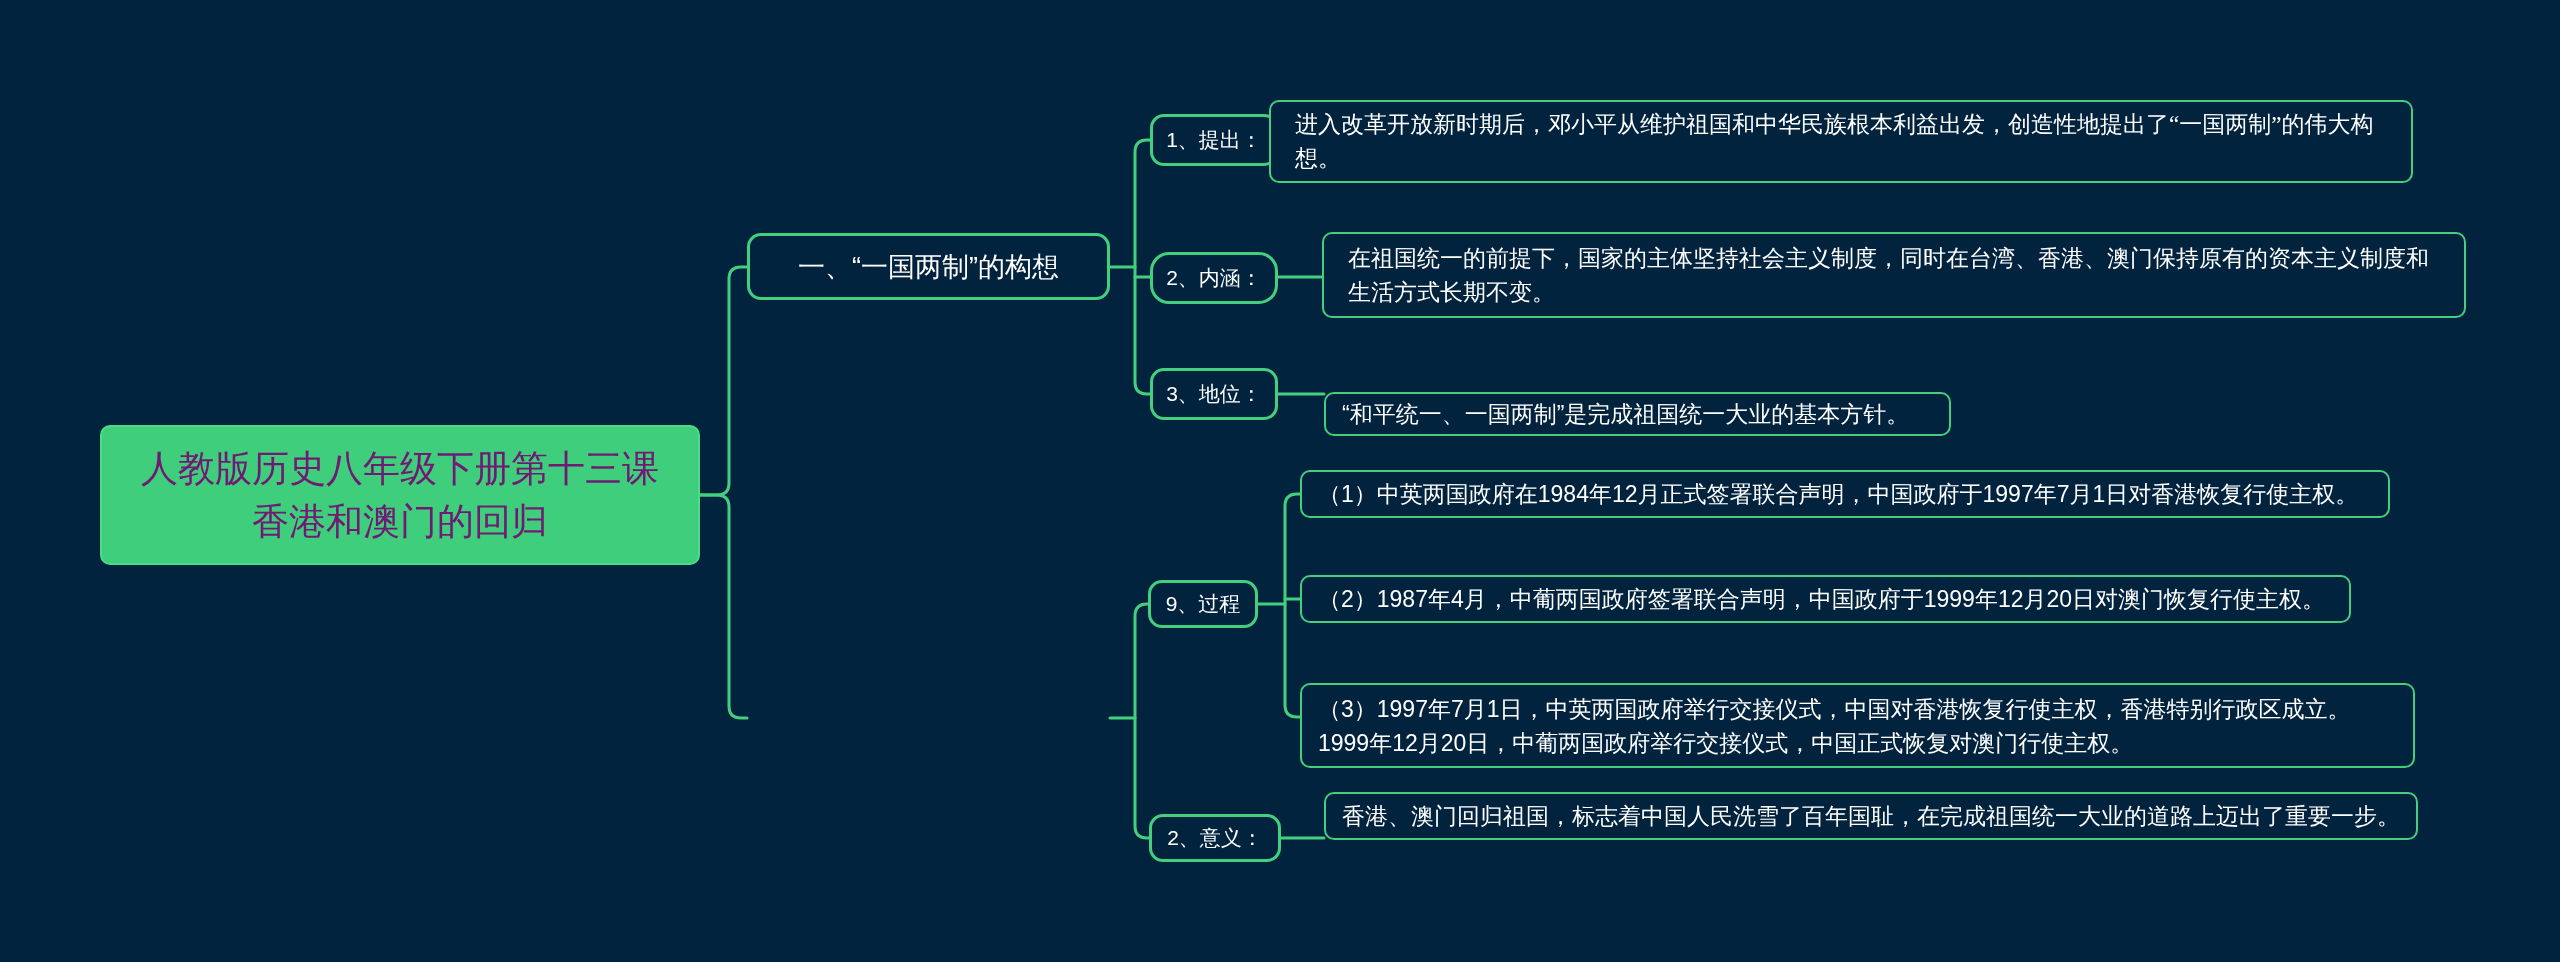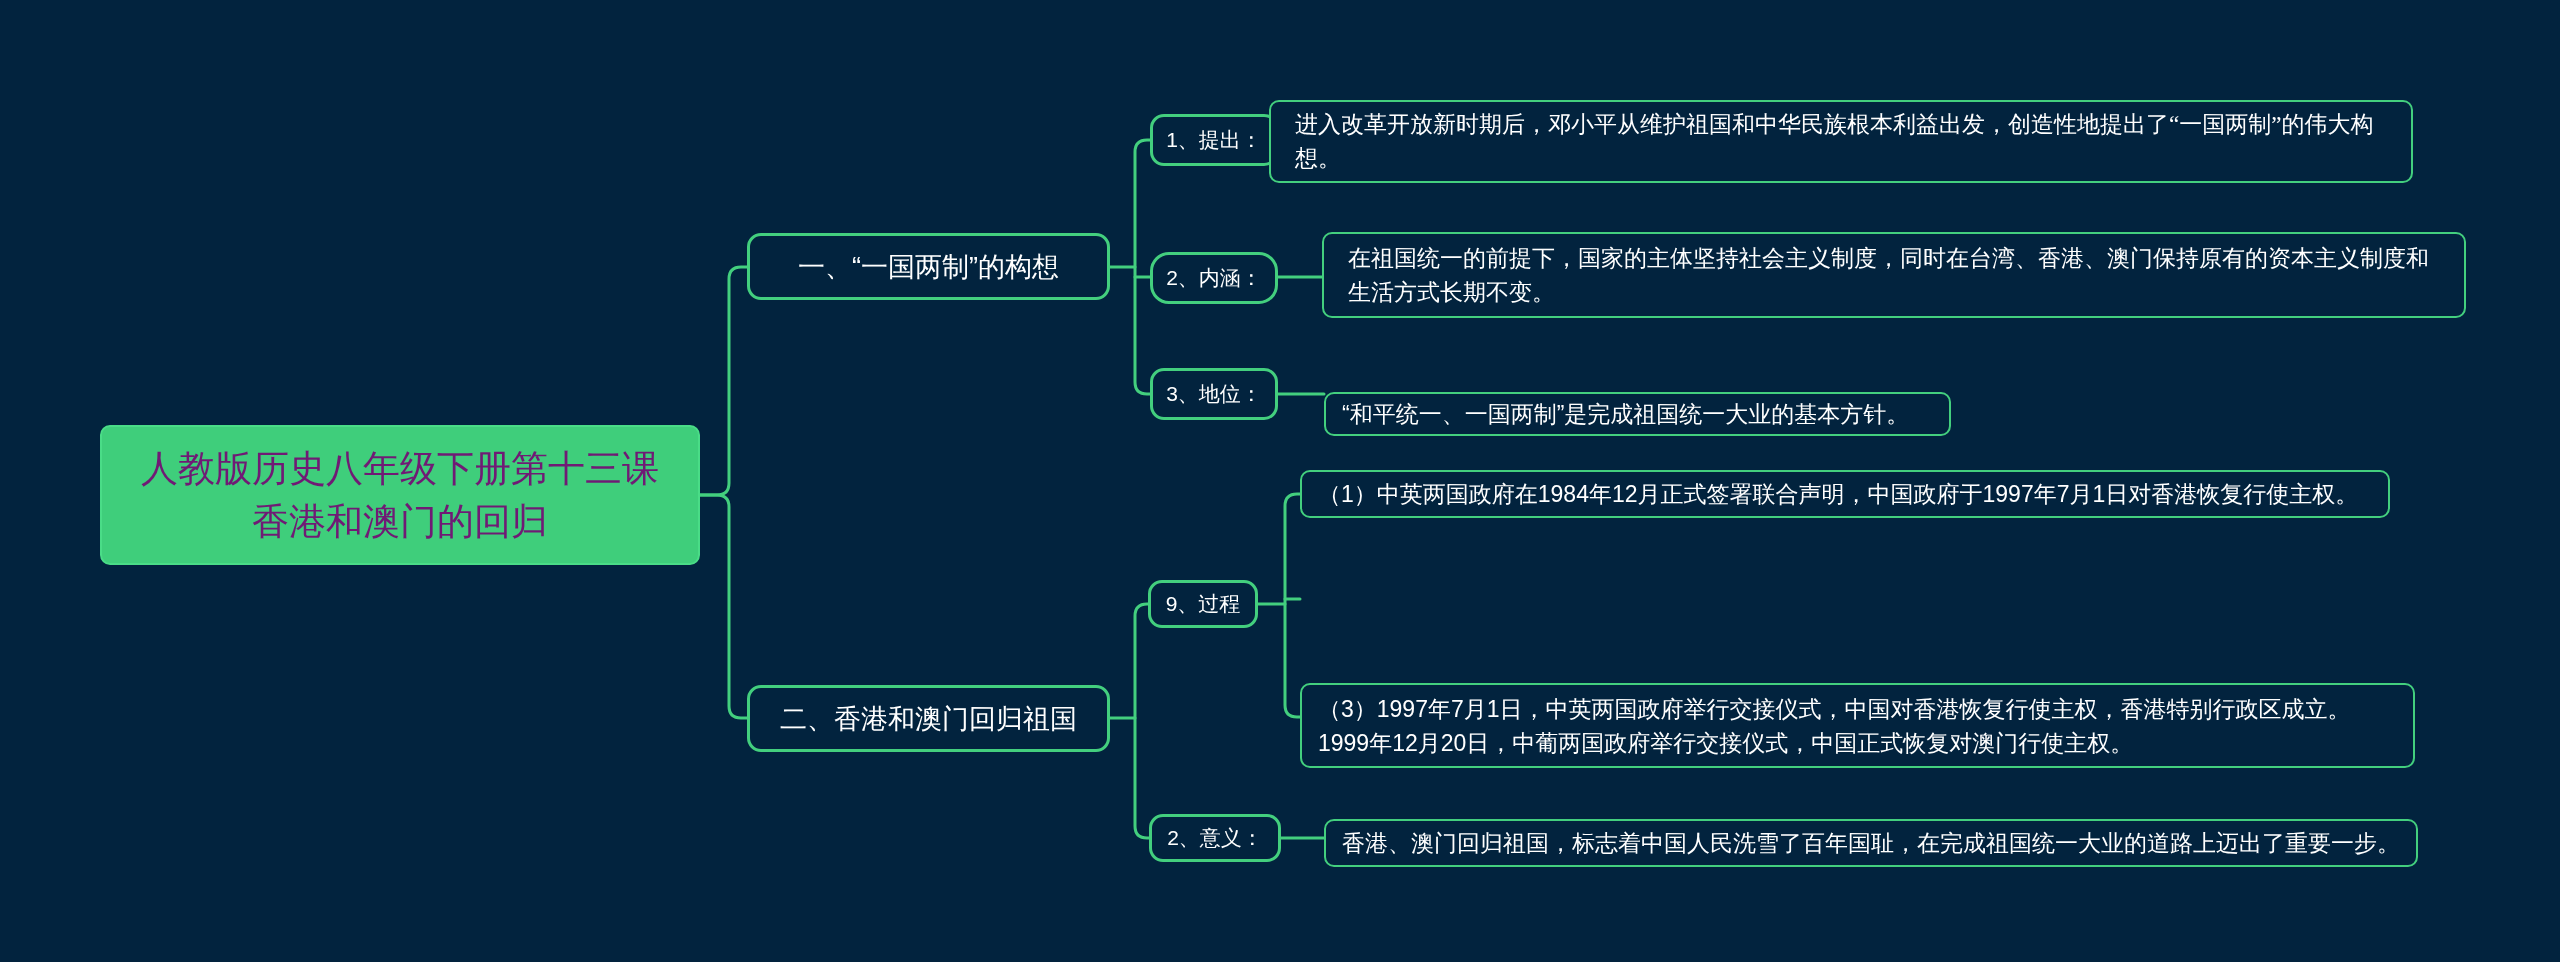--- a/index.html
+++ b/index.html
@@ -42,21 +42,21 @@
     font-size:23px;line-height:34px;padding:0 16px;
   }
   .wrap2{padding:0 24px;}
   .one{white-space:nowrap;}
   .t-tichu{left:1269px;top:100px;width:1144px;height:83px;font-family:Liberation Serif, serif;}
   .t-neihan{left:1322px;top:232px;width:1144px;height:86px;}
   .t-diwei{left:1324px;top:392px;width:627px;height:44px;}
   .t-item1{left:1300px;top:470px;width:1090px;height:48px;}
   .t-item2{left:1300px;top:575px;width:1051px;height:48px;}
   .t-item3{left:1300px;top:675px;width:1115px;height:85px;margin-top:8px;}
-  .t-yiyi{left:1324px;top:819px;width:1094px;height:48px;}
+  .t-yiyi{left:1324px;top:792px;width:1094px;height:48px;}
 </style>
 </head>
 <body>
 
 <div id="canvas">
 
   <svg id="wires" viewBox="0 0 2560 962" fill="none" stroke="#43CF7E" stroke-width="3" stroke-linecap="round">
     <path d="M700 495 H717 Q729 495 729 483 V279 Q729 267 741 267 H747"></path>
     <path d="M700 495 H717 Q729 495 729 507 V706 Q729 718 741 718 H747"></path>
     <path d="M1110 267 H1135"></path>
@@ -72,28 +72,28 @@
     <path d="M1285 599 H1300"></path>
     <path d="M1281 838 H1324"></path>
   </svg>
 
   <div class="node root">
     <div>人教版历史八年级下册第十三课</div>
     <div>香港和澳门的回归</div>
   </div>
 
   <div class="node branch b1">一、“一国两制”的构想</div>
-  <div class="node branch b2">二、香港和澳门回归祖国</div>
 
   <div class="node lbl l-tichu">1、提出：</div>
   <div class="node lbl l-neihan">2、内涵：</div>
   <div class="node lbl l-diwei">3、地位：</div>
   <div class="node lbl l-guocheng">9、过程</div>
   <div class="node lbl l-yiyi">2、意义：</div>
 
   <div class="node txt wrap2 t-tichu">进入改革开放新时期后，邓小平从维护祖国和中华民族根本利益出发，创造性地提出了“一国两制”的伟大构想。</div>
   <div class="node txt wrap2 t-neihan">在祖国统一的前提下，国家的主体坚持社会主义制度，同时在台湾、香港、澳门保持原有的资本主义制度和生活方式长期不变。</div>
   <div class="node txt one t-diwei">“和平统一、一国两制”是完成祖国统一大业的基本方针。</div>
   <div class="node txt one t-item1">（1）中英两国政府在1984年12月正式签署联合声明，中国政府于1997年7月1日对香港恢复行使主权。</div>
+  <div class="node txt one t-item2">（2）1987年4月，中葡两国政府签署联合声明，中国政府于1999年12月20日对澳门恢复行使主权。</div>
   <div class="node txt t-item3">（3）1997年7月1日，中英两国政府举行交接仪式，中国对香港恢复行使主权，香港特别行政区成立。1999年12月20日，中葡两国政府举行交接仪式，中国正式恢复对澳门行使主权。</div>
   <div class="node txt one t-yiyi">香港、澳门回归祖国，标志着中国人民洗雪了百年国耻，在完成祖国统一大业的道路上迈出了重要一步。</div>
 
 </div>
 
 </body></html>

